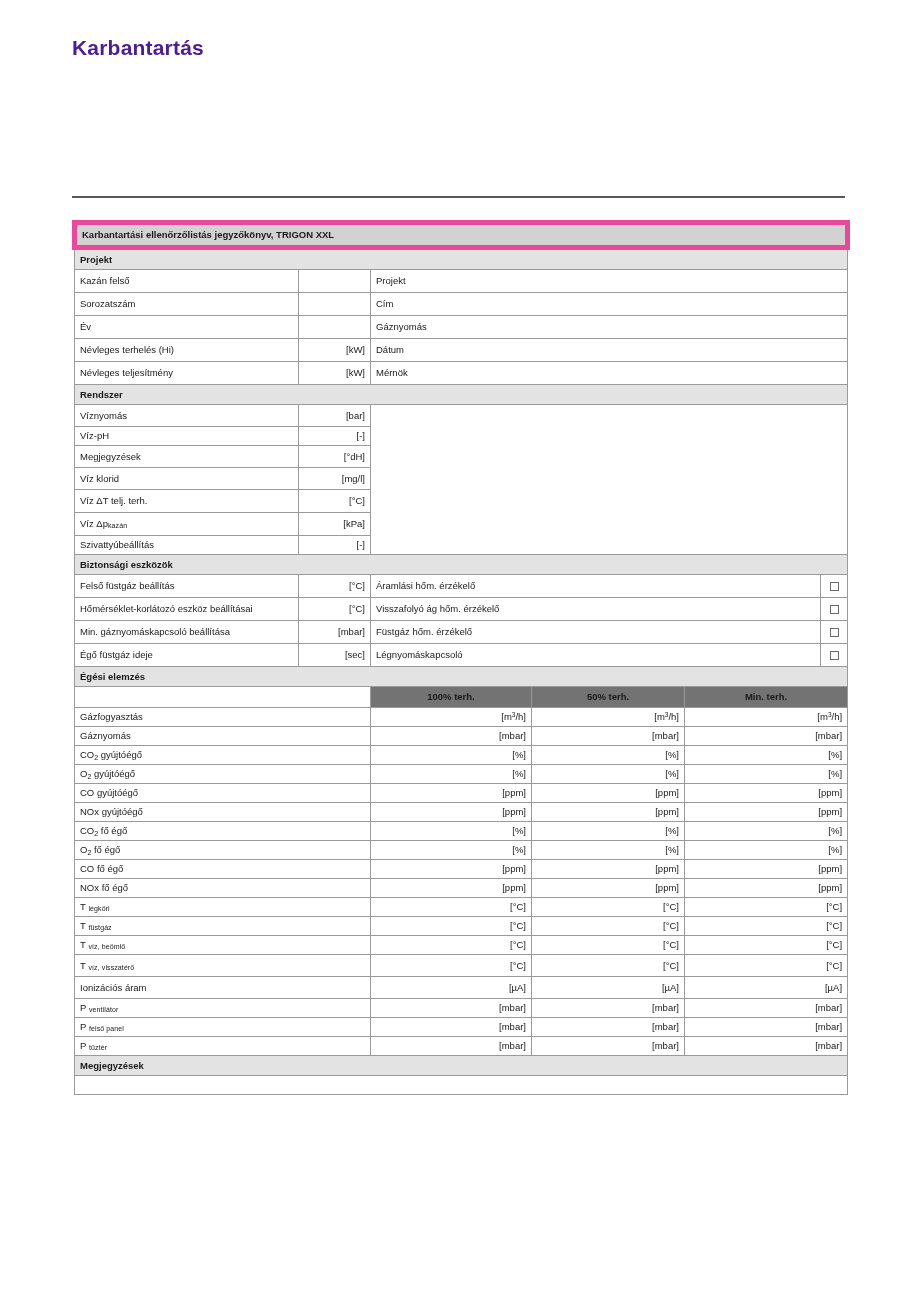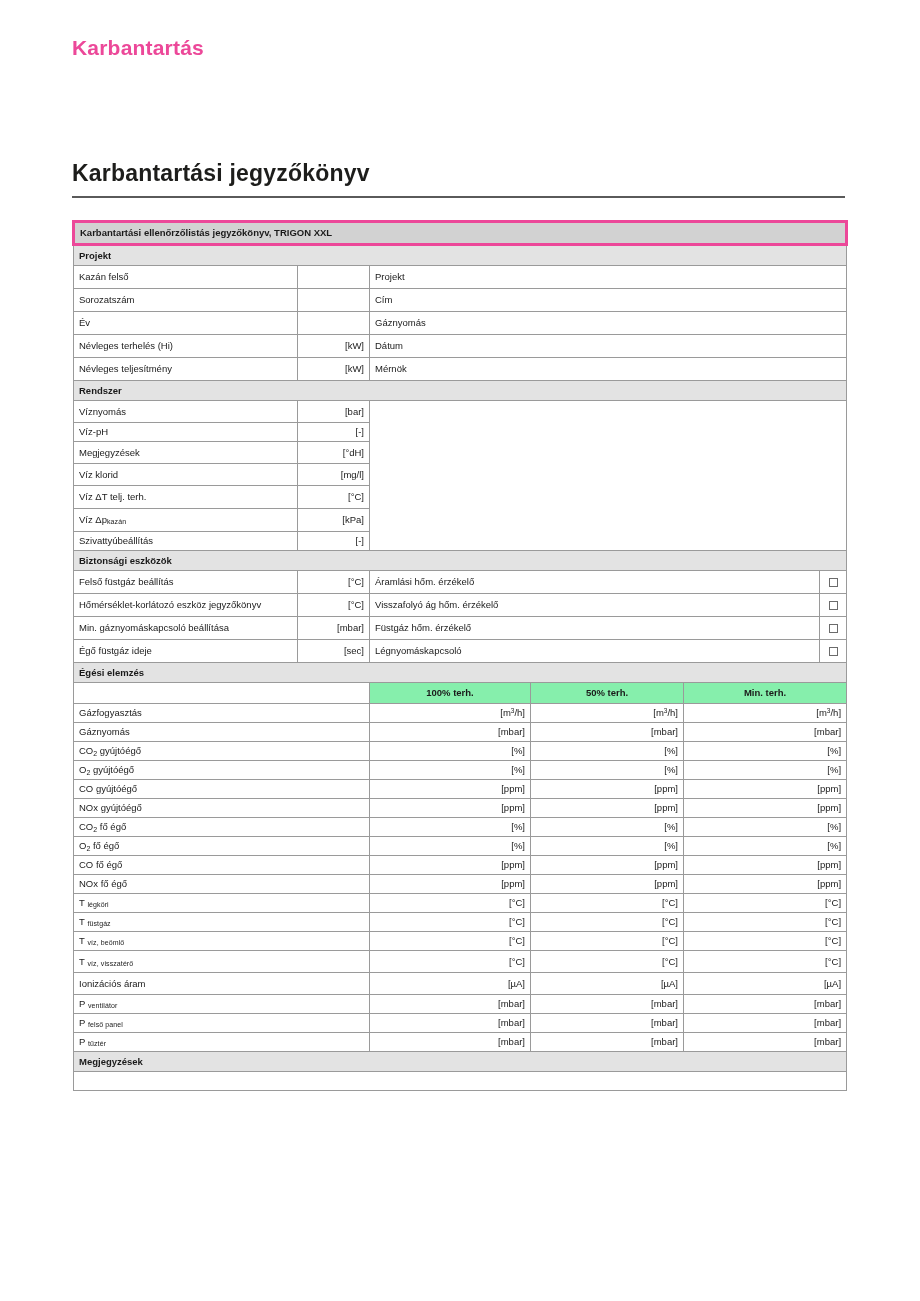--- a/index.html
+++ b/index.html
@@ -8,21 +8,21 @@
     background:#ffffff;
     font-family:"Liberation Sans","DejaVu Sans",sans-serif;
     color:#1a1a1a;
     -webkit-font-smoothing:antialiased;
   }
   .page{position:relative;width:920px;height:1301px;box-sizing:border-box;}
 
   
   .h-running{
     position:absolute;left:72px;top:36px;
-    font-size:21px;font-weight:bold;letter-spacing:0.2px;color:#ec4899;
+    font-size:21px;font-weight:bold;letter-spacing:0.2px;color:#4c1d95;
   }
   .h-title{
     position:absolute;left:72px;top:160px;
     font-size:23px;font-weight:bold;letter-spacing:0.2px;color:#1d1d1b;
   }
   .title-rule{
     position:absolute;left:72px;top:196px;width:773px;height:2px;background:#5a5a5a;
   }
 
   
@@ -47,28 +47,28 @@
     line-height:1.05;
     overflow:hidden;
     white-space:nowrap;
   }
   td.unit{text-align:right;padding-right:4px;}
   td.blank{border-left:1px solid #9a9a9a;}
 
   
   tr.titlerow td{
     background:#d2d2d2;font-weight:bold;height:20px;
-    border:3px solid #ec4899;
+    border:5px solid #ec4899;
   }
   tr.section td{
     background:#e3e3e3;font-weight:bold;height:19px;
     border:1px solid #9a9a9a;
   }
   tr.colhead td{
-    background:#86efac;font-weight:bold;text-align:center;height:20px;
+    background:#737373;font-weight:bold;text-align:center;height:20px;
   }
   tr.colhead td.empty{background:#ffffff;}
 
   
   tr.tall td{height:22px;}
   tr.tall2 td{height:21px;}
 
   
   .cbx{
     display:block;width:7px;height:7px;
@@ -87,21 +87,20 @@
     position:absolute;left:72px;top:1262px;
     font-size:10px;color:#8e8e8e;margin-top:38px;
   }
 </style>
 </head>
 <body>
 
 <div class="page">
 
   <div class="h-running">Karbantartás</div>
-  <div class="h-title">Karbantartási jegyzőkönyv</div>
   <div class="title-rule"></div>
 
   <div class="tbl-wrap">
   <table class="doc">
     <colgroup>
       <col class="c-label">
           <col class="c-unit">
           <col class="c-b">
           <col class="c-c">
           <col class="c-d">
@@ -183,21 +182,21 @@
 
       <tr class="tall">
         <td>Felső füstgáz beállítás</td>
         <td class="unit">[°C]</td>
         <td colspan="3">Áramlási hőm. érzékelő</td>
         <td>
               <span class="cbx"></span>
             </td>
       </tr>
       <tr class="tall">
-        <td>Hőmérséklet-korlátozó eszköz jegyzőkönyv</td>
+        <td>Hőmérséklet-korlátozó eszköz beállításai</td>
         <td class="unit">[°C]</td>
         <td colspan="3">Visszafolyó ág hőm. érzékelő</td>
         <td>
               <span class="cbx"></span>
             </td>
       </tr>
       <tr class="tall">
         <td>Min. gáznyomáskapcsoló beállítása</td>
         <td class="unit">[mbar]</td>
         <td colspan="3">Füstgáz hőm. érzékelő</td>

